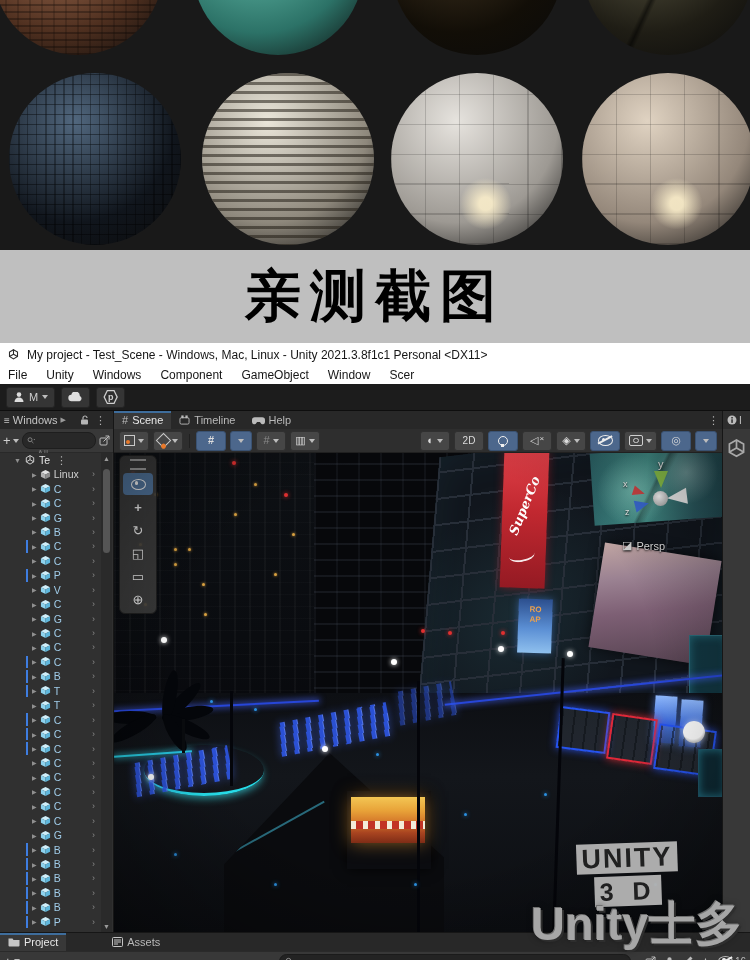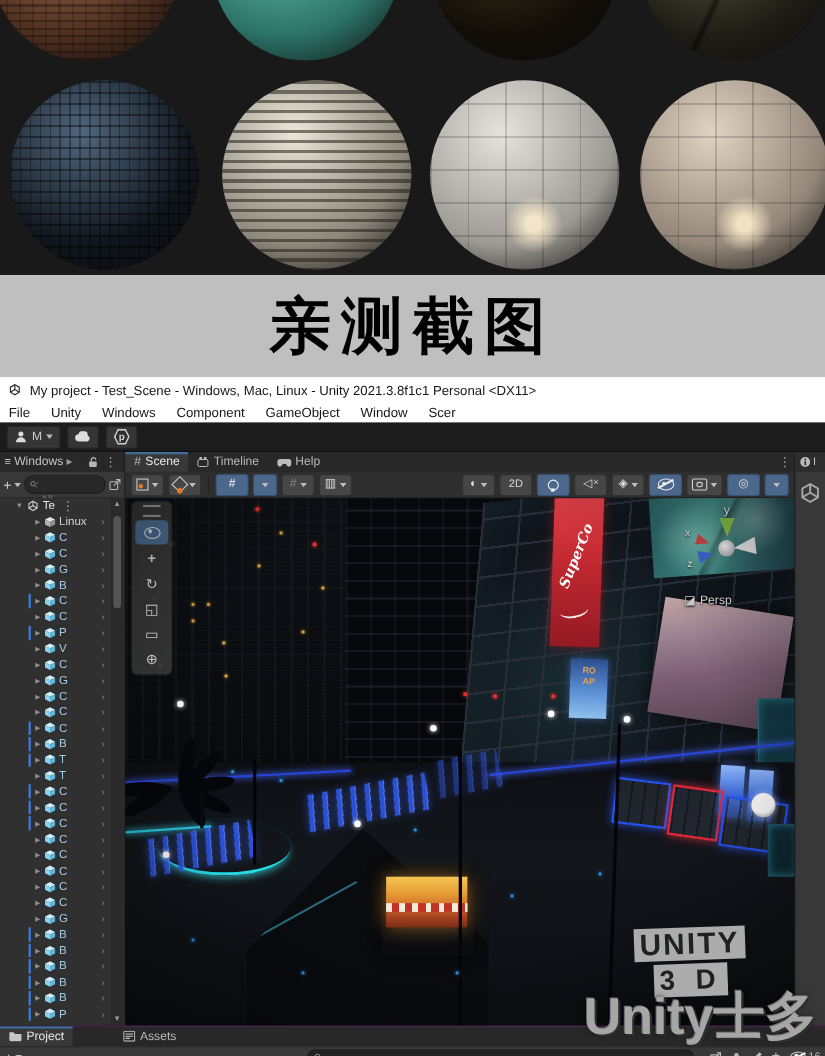--- a/index.html
+++ b/index.html
@@ -205,21 +205,21 @@
      text-shadow:0 1px 2px #000;}
   .persp-cube{color:#cfcfcf;font-size:11px;}
 
   
   .inspector{width:27px;min-width:27px;border-left:1px solid #161616;background:#383838;
      display:flex;flex-direction:column;align-items:center;}
   .insp-tab{height:18px;width:100%;background:#2d2d2d;display:flex;align-items:center;gap:2px;
      padding-left:4px;box-sizing:border-box;color:#c6c6c6;font-size:10px;}
 
   
-  .bottom{height:28px;border-top:1px solid #161616;overflow:hidden;background:#a21caf;}
+  .bottom{height:28px;border-top:1px solid #161616;overflow:hidden;background:#7dd3fc;}
   .bp-toolbar{height:14px;background:#383838;border-top:1px solid #2a2a2a;display:flex;align-items:center;
      gap:4px;padding:2px 4px;box-sizing:content-box;color:#cfcfcf;font-size:11px;}
   .bp-search{width:288px;height:13px;background:#232323;border:1px solid #1b1b1b;border-radius:8px;
      margin-left:255px;display:flex;align-items:center;padding:0 5px;gap:3px;}
   .bp-search input{background:transparent;border:0;outline:0;width:100%;color:#aaa;font-size:10px;}
   .bp-icons{display:flex;align-items:center;gap:8px;margin-left:10px;color:#bbb;font-size:10px;}
 
   
   .stamp{position:absolute;left:577px;top:843px;z-index:40;transform:rotate(-2deg);text-align:center;opacity:.95;}
   .stamp div{background:#b5b5b5;color:#222;font-weight:800;display:inline-block;padding:0 5px;

